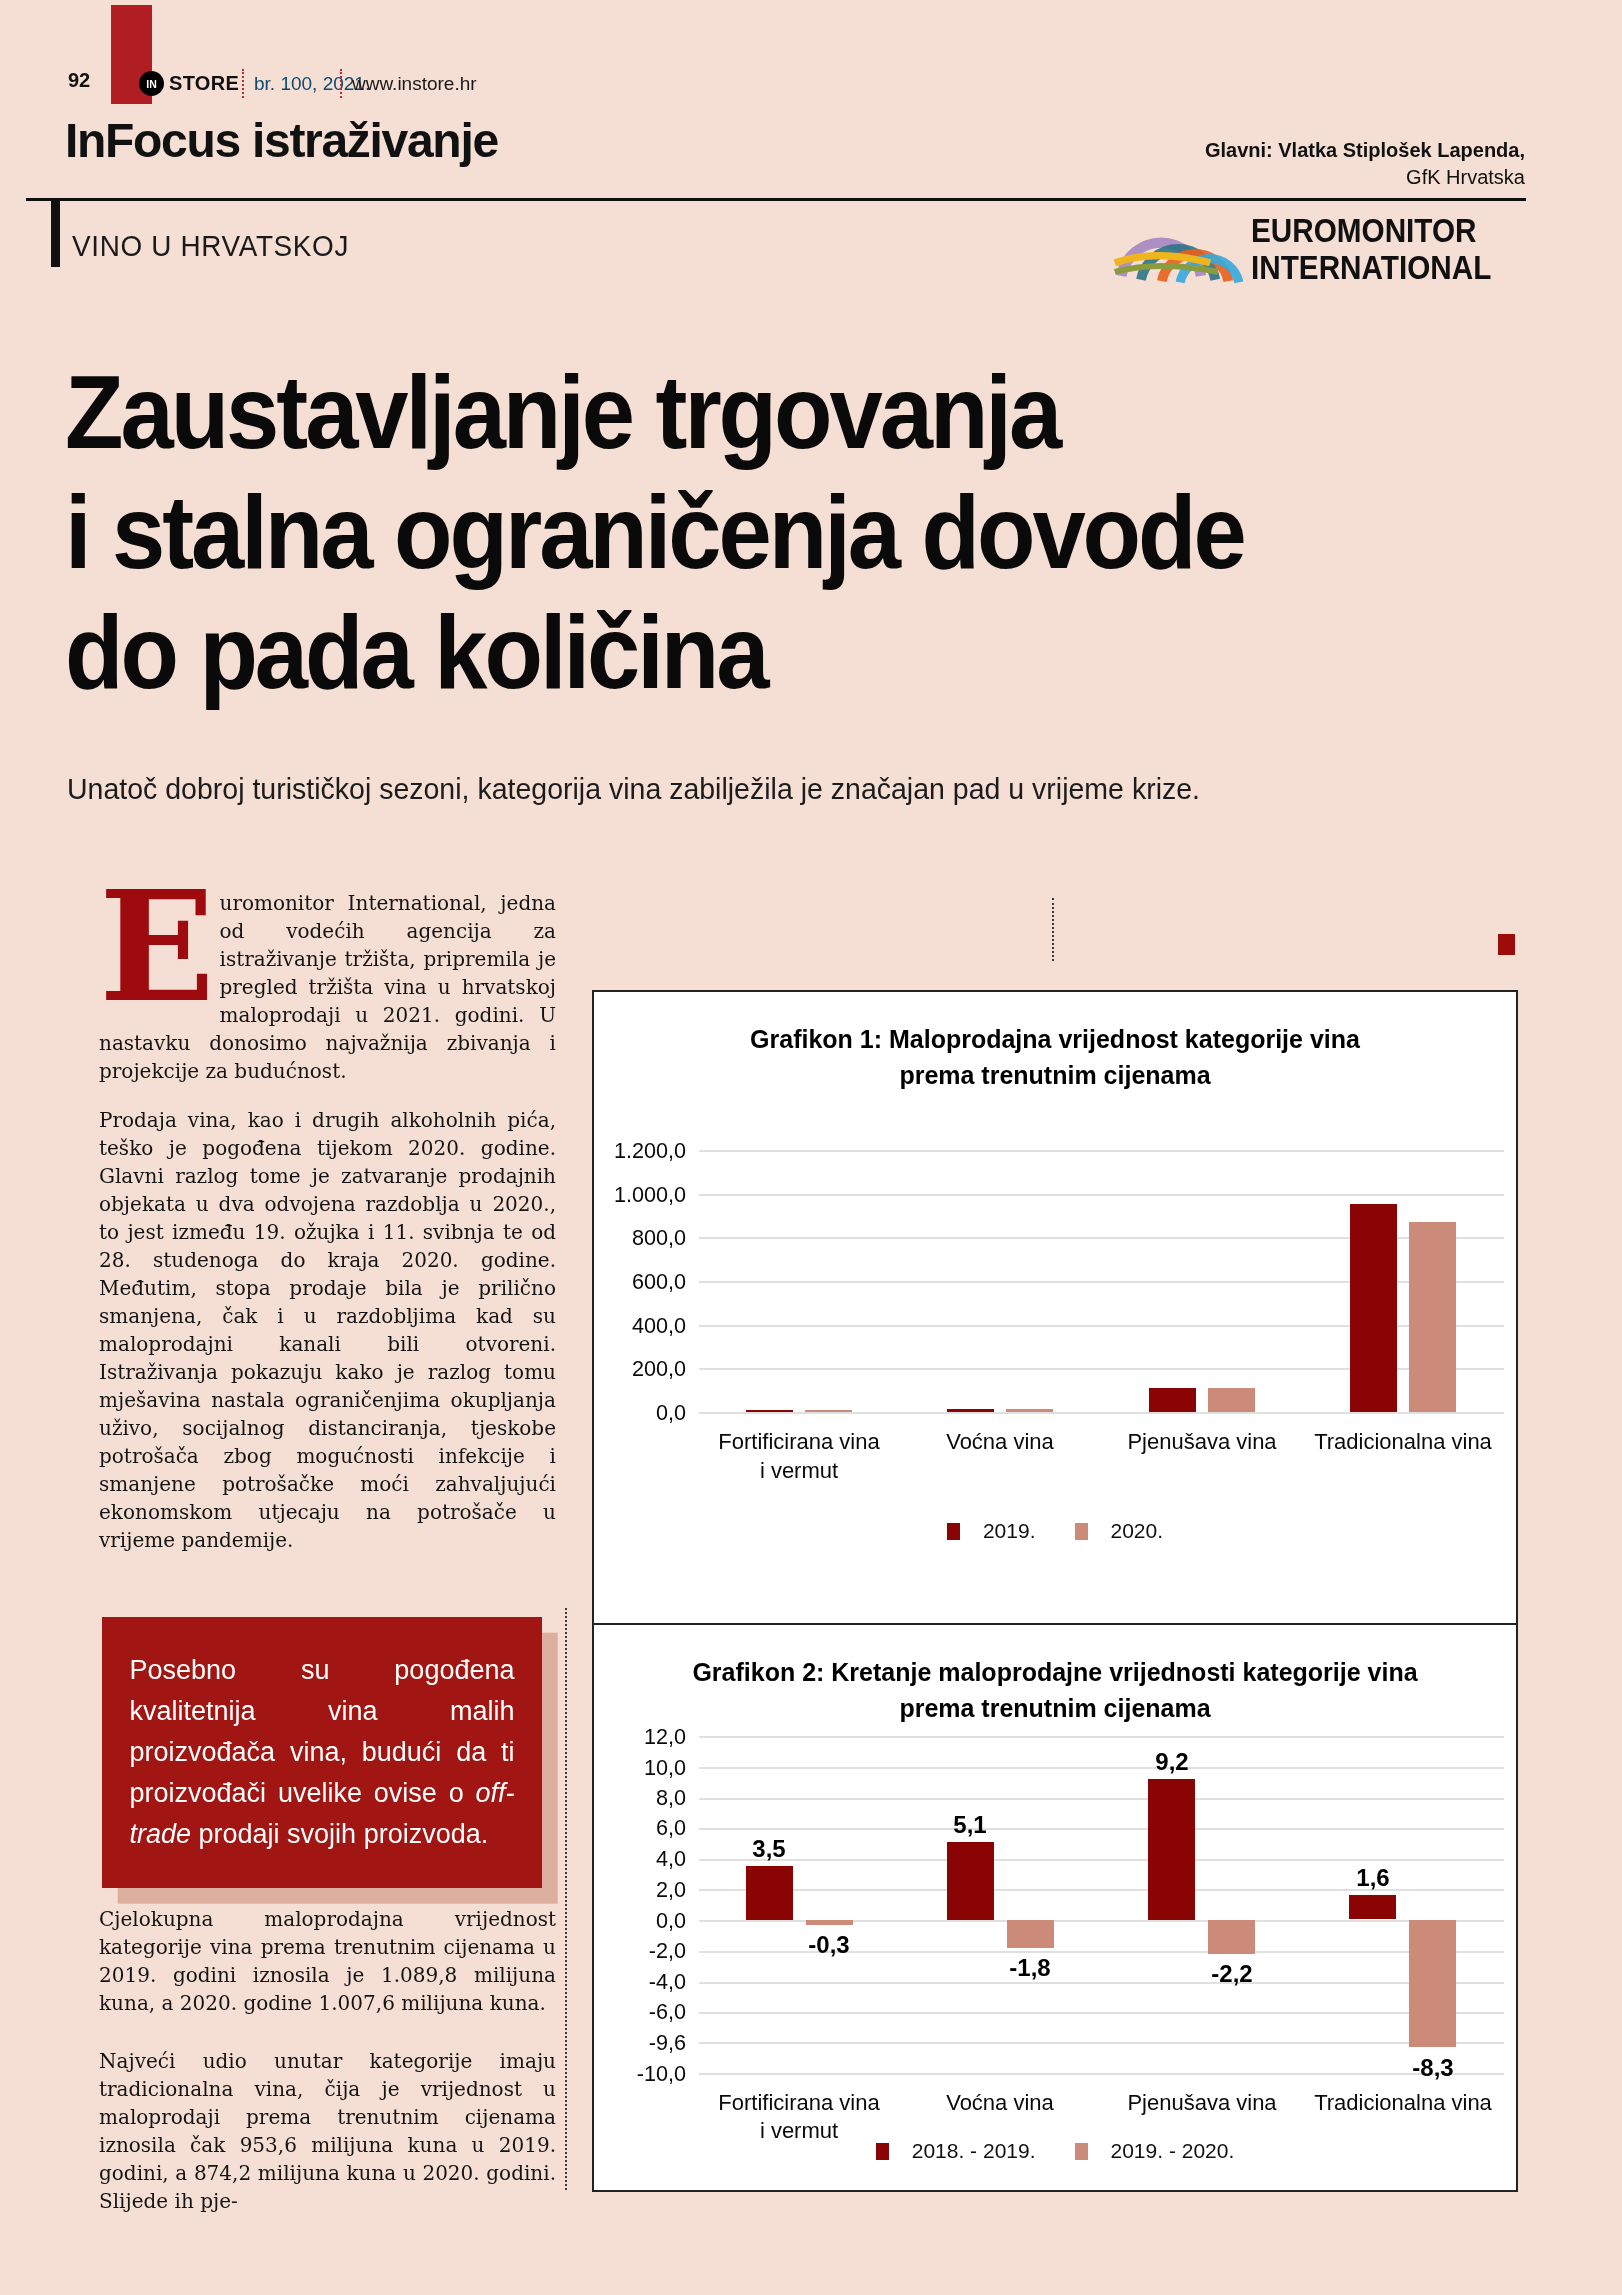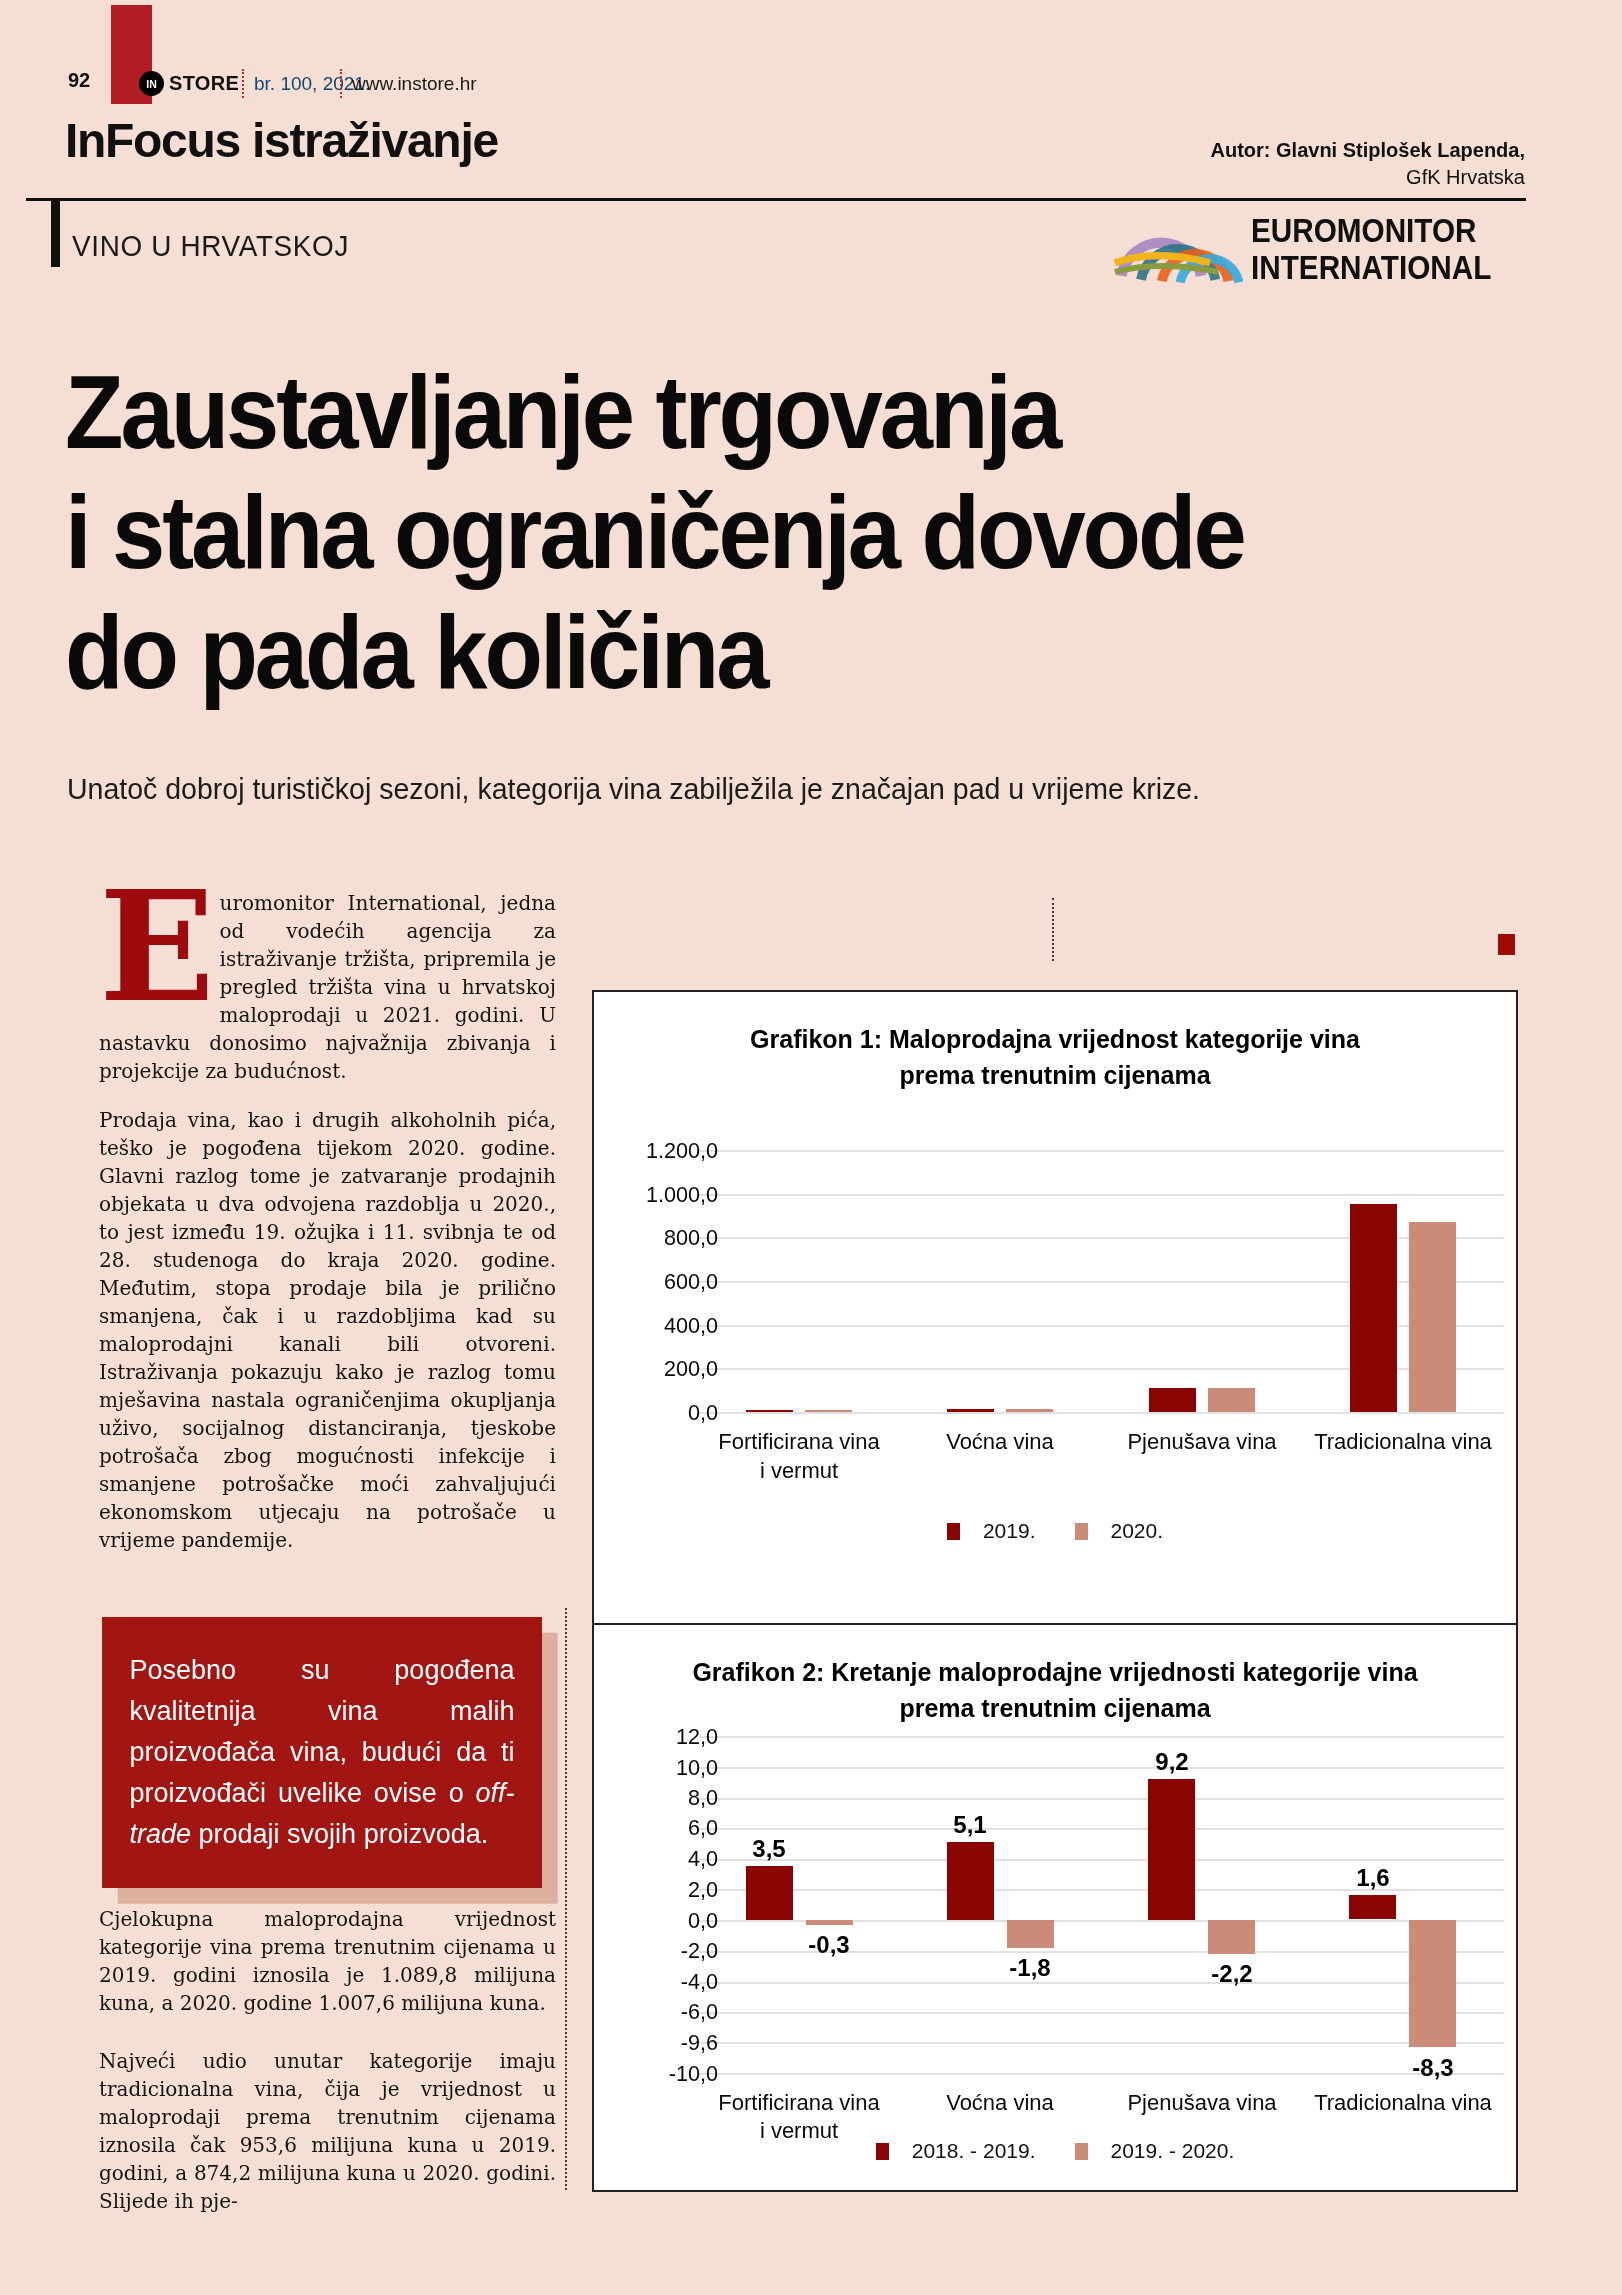--- a/index.html
+++ b/index.html
@@ -57,21 +57,21 @@
   #div-left{left:565px;top:1608px;height:582px;}
   .end-marker{position:absolute;left:1498px;top:934px;width:17px;height:21px;background:#9e0b0b;}
 
   
   .chart-box{position:absolute;left:592px;width:926px;background:#fff;border:2px solid #222;box-sizing:border-box;}
   #chart1{top:990px;height:740px;}
   #chart2{top:1623px;height:569px;}
   .chart-title{position:absolute;left:0;width:100%;text-align:center;font-weight:700;font-size:25px;color:#000;}
   .t1{top:33px;} .t2{top:69px;}
   .gridline{position:absolute;height:2px;background:#e0e0e0;}
-  .ytick{position:absolute;width:92px;text-align:right;font-size:21.6px;color:#0a0a0a;padding-left:32px;}
+  .ytick{position:absolute;width:92px;text-align:right;font-size:21.6px;color:#0a0a0a;}
   .bar{position:absolute;}
   .vlabel{position:absolute;width:98px;text-align:center;font-size:24px;font-weight:700;color:#000;}
   .clabel{position:absolute;width:222px;text-align:center;font-size:22px;color:#0a0a0a;}
   .legend{position:absolute;left:0;width:100%;display:flex;justify-content:center;align-items:center;gap:39px;}
   .lg-item{display:flex;align-items:center;gap:23px;font-size:21px;color:#111;}
   .lg-sw{width:13px;height:17px;}
 </style>
 </head>
 <body>
 
@@ -82,21 +82,21 @@
   <div class="in-circle">
     <span>IN</span>
   </div>
   <div class="store">STORE</div>
   <div class="hsep" id="hsep1"></div>
   <div class="issue">br. 100, 2021.</div>
   <div class="hsep" id="hsep2"></div>
   <div class="url">www.instore.hr</div>
 
   <div class="sec-title">InFocus istraživanje</div>
-  <div class="author1">Autor: Glavni Stiplošek Lapenda,</div>
+  <div class="author1">Glavni: Vlatka Stiplošek Lapenda,</div>
   <div class="author2">GfK Hrvatska</div>
   <div class="rule"></div>
   <div class="kicker-bar"></div>
   <div class="kicker">VINO U HRVATSKOJ</div>
 
   <div class="em-logo">
     <svg class="em-arcs" width="131" height="77" viewBox="0 0 200 118">
       <path d="M14 104 A62 62 0 0 1 136 104" stroke="#a688c2" stroke-width="16" fill="none" opacity="0.92"></path>
       <path d="M44 110 A58 58 0 0 1 158 110" stroke="#2e7386" stroke-width="15" fill="none" opacity="0.9"></path>
       <path d="M76 112 A52 52 0 0 1 178 112" stroke="#e8611c" stroke-width="15" fill="none" opacity="0.9"></path>

